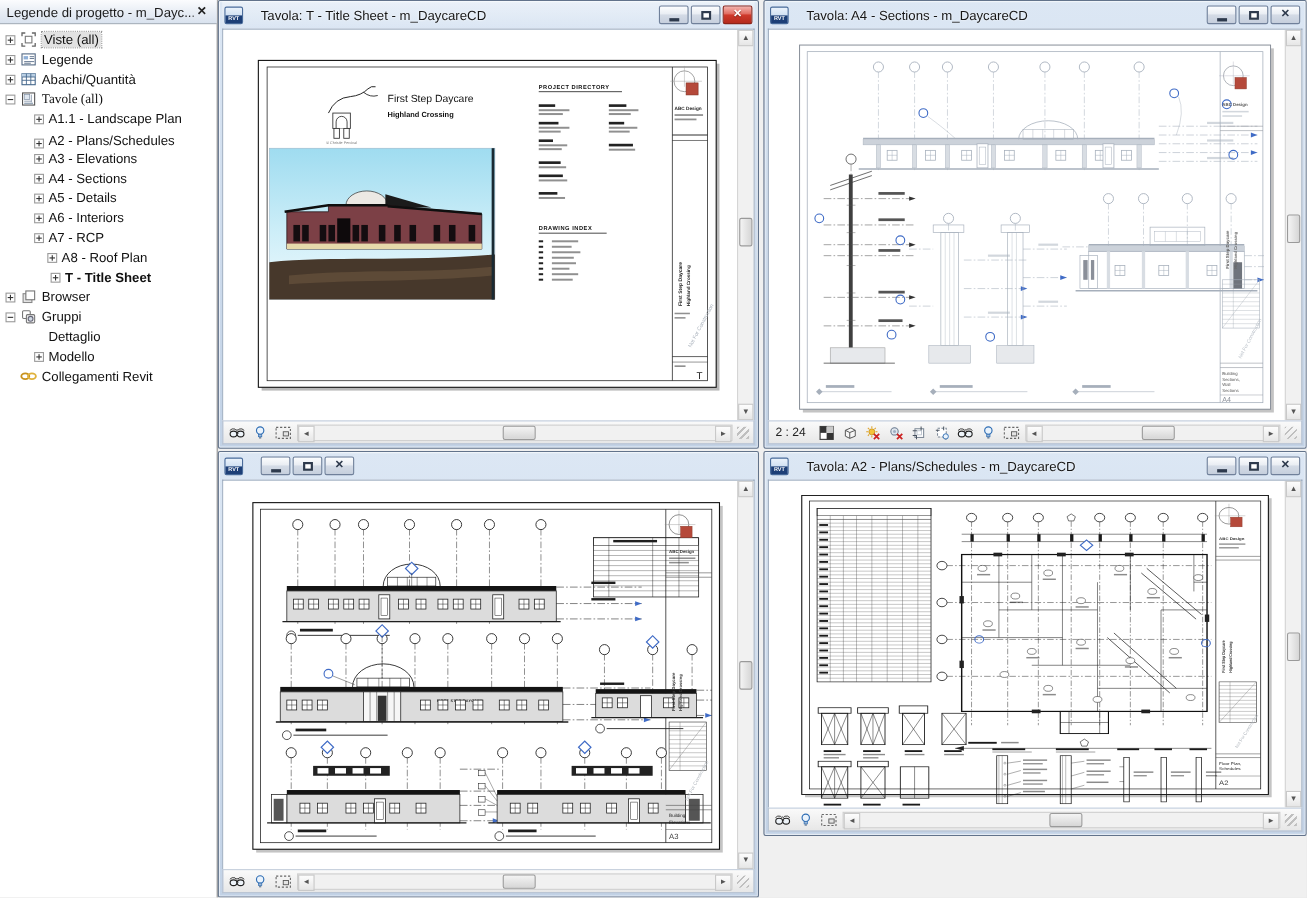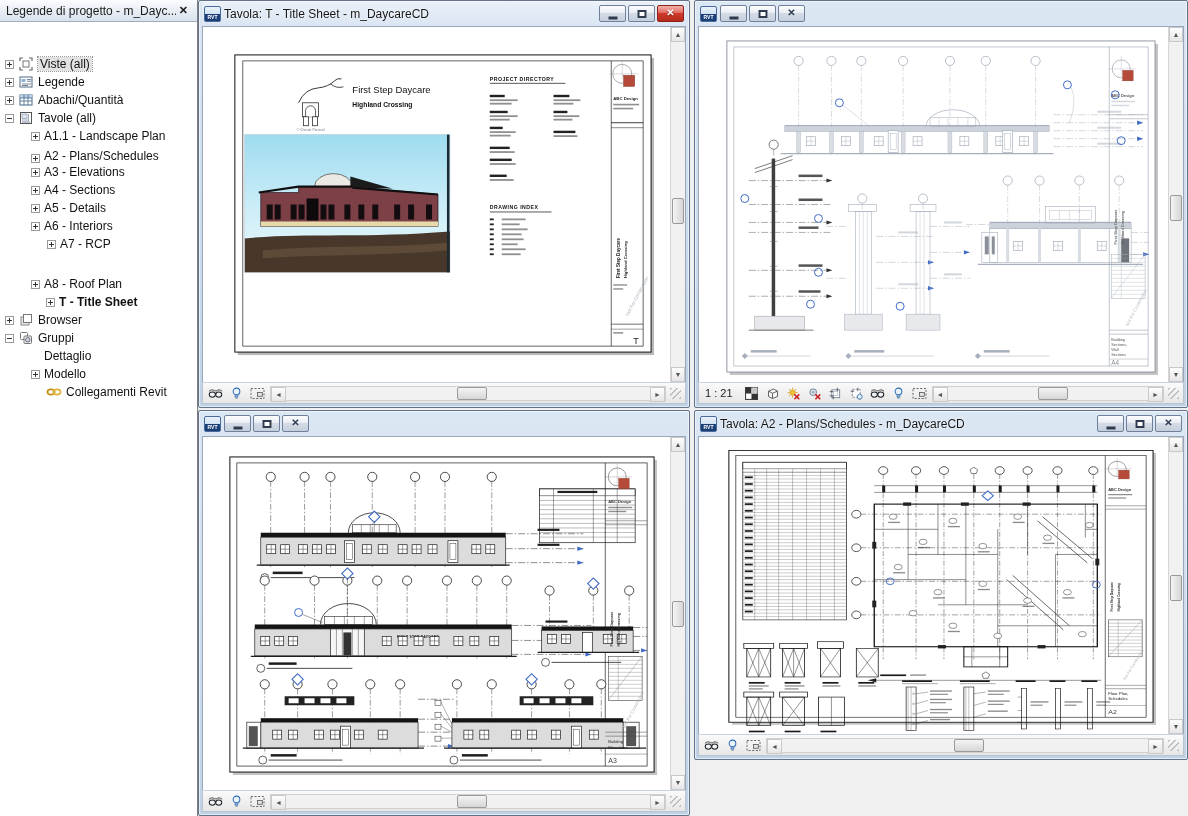--- a/index.html
+++ b/index.html
@@ -17,21 +17,21 @@
 .exp{width:9px;height:9px;flex:0 0 9px;position:relative;background:#fff;border:1px solid #9a9a9a}
 .exp.none{border:none;background:transparent}
 .exp::before{content:"";position:absolute;background:#333;left:1px;right:1px;top:3px;height:1px}
 .exp.none::before{display:none}
 .exp.plus::after{content:"";position:absolute;background:#333;top:1px;bottom:1px;left:3px;width:1px}
 .ticon{width:16px;height:14px;flex:0 0 16px;display:inline-flex}
 .ticon svg{width:100%;height:100%}
 
 #mdi{position:absolute;left:198px;top:0;width:990px;height:816px;background:#f0f0f0}
 .win{position:absolute;display:flex;flex-direction:column;background:linear-gradient(#dce7f4,#c2d2e6);border:1px solid #62738b;border-radius:2px;padding:0 3px 3px;box-shadow:inset 0 0 0 1px rgba(255,255,255,.55)}
-.tbar{height:25px;display:flex;align-items:center;gap:3px;padding:0 2px;font-size:12px;color:#161616}
+.tbar{height:25px;display:flex;align-items:center;gap:16px;padding:0 2px;font-size:12px;color:#161616}
 .win.active .tbar{background:linear-gradient(180deg,rgba(255,255,255,.4),rgba(255,255,255,0))}
 .rvt{width:17px;height:16px;background:linear-gradient(#eaf2fb,#b9d0ea);border:1px solid #4a6c9b;border-radius:2px;display:flex;align-items:flex-end;justify-content:center;flex:0 0 17px}
 .rvt i{font-style:normal;font-weight:bold;font-size:5px;line-height:7px;color:#fff;background:#1d3f77;width:100%;text-align:center}
 .ttext{flex:1;white-space:nowrap;overflow:hidden;text-shadow:0 0 2px #fff}
 .wbtns{display:flex;gap:2px}
 .wb{width:27px;height:17px;border:1px solid #70809a;border-radius:2px;background:linear-gradient(#fcfdfe,#e9edf3 45%,#d4dbe6 50%,#c6cfdd);position:relative}
 .wb i{position:absolute;left:50%;top:50%;transform:translate(-50%,-50%)}
 .wb.min i{width:9px;height:3px;background:#2e3a4d;margin-top:4px}
 .wb.max i{width:9px;height:8px;border:2px solid #2e3a4d;background:#fff}
 .wb.cls{color:#2e3a4d;font-weight:bold;font-size:10px;line-height:14px;text-align:center}
@@ -103,21 +103,21 @@
 </svg>
 
 <div id="app">
 
   <aside id="sidebar">
     <div class="sb-head">
       <span class="sb-title">Legende di progetto - m_Dayc...</span>
       <span class="sb-close">✕</span>
     </div>
     <div id="tree">
-        <div class="trow sel" style="padding-left: 5px; margin-top: 28px;">
+        <div class="trow sel" style="padding-left: 5px;">
           <span class="exp plus"></span>
           <span class="ticon">
             <svg viewBox="0 0 14 14">
               <path d="M1 4 V1 H4 M10 1 H13 V4 M13 10 V13 H10 M4 13 H1 V10" stroke="#666" fill="none" stroke-width="1.2"></path>
               <rect x="4" y="4" width="6" height="6" fill="#fff" stroke="#777"></rect>
             </svg>
           </span>
           <span class="tlabel">Viste (all)</span>
         </div>
         <div class="trow" style="padding-left: 5px;">
@@ -135,21 +135,21 @@
           <span class="exp plus"></span>
           <span class="ticon">
             <svg viewBox="0 0 14 14">
               <rect x="1" y="2" width="12" height="10" fill="#fff" stroke="#46688c"></rect>
               <rect x="1" y="2" width="12" height="3" fill="#b9cfe4"></rect>
               <path d="M1 5 h12 M1 8 h12 M5 2 v10 M9 2 v10" stroke="#46688c" stroke-width="0.8" fill="none"></path>
             </svg>
           </span>
           <span class="tlabel">Abachi/Quantità</span>
         </div>
-        <div class="trow" style="padding-left: 5px;">
+        <div class="trow" style="padding-left: 5px; font-family: Liberation Serif, serif;">
           <span class="exp minus"></span>
           <span class="ticon">
             <svg viewBox="0 0 14 14">
               <rect x="1.5" y="1.5" width="11" height="11" fill="#fff" stroke="#555"></rect>
               <rect x="3" y="3" width="5" height="4.5" fill="#dfe7f0" stroke="#7a8ba0" stroke-width="0.6"></rect>
               <path d="M9.5 3 v7 M3 9 h6.5" stroke="#7a8ba0" stroke-width="0.7"></path>
               <rect x="3" y="10.3" width="8" height="1.4" fill="#9aaabb"></rect>
             </svg>
           </span>
           <span class="tlabel">Tavole (all)</span>
@@ -171,25 +171,25 @@
           <span class="tlabel">A4 - Sections</span>
         </div>
         <div class="trow" style="padding-left: 31px;">
           <span class="exp plus"></span>
           <span class="tlabel">A5 - Details</span>
         </div>
         <div class="trow" style="padding-left: 31px;">
           <span class="exp plus"></span>
           <span class="tlabel">A6 - Interiors</span>
         </div>
-        <div class="trow" style="padding-left: 47px;">
+        <div class="trow" style="padding-left: 31px;">
           <span class="exp plus"></span>
           <span class="tlabel">A7 - RCP</span>
         </div>
-        <div class="trow" style="padding-left: 31px; margin-top: 22px;">
+        <div class="trow" style="padding-left: 43px;">
           <span class="exp plus"></span>
           <span class="tlabel">A8 - Roof Plan</span>
         </div>
         <div class="trow bold" style="padding-left: 46px;">
           <span class="exp plus"></span>
           <span class="tlabel">T - Title Sheet</span>
         </div>
         <div class="trow" style="padding-left: 5px;">
           <span class="exp plus"></span>
           <span class="ticon">
@@ -212,21 +212,21 @@
           <span class="tlabel">Gruppi</span>
         </div>
         <div class="trow" style="padding-left: 31px;">
           <span class="exp none"></span>
           <span class="tlabel">Dettaglio</span>
         </div>
         <div class="trow" style="padding-left: 31px;">
           <span class="exp plus"></span>
           <span class="tlabel">Modello</span>
         </div>
-        <div class="trow" style="padding-left: 5px; margin-left: 28px;">
+        <div class="trow" style="padding-left: 5px;">
           <span class="exp none"></span>
           <span class="ticon">
             <svg viewBox="0 0 16 10">
               <ellipse cx="5" cy="5" rx="3.6" ry="2.6" fill="none" stroke="#c8921e" stroke-width="1.7"></ellipse>
               <ellipse cx="11" cy="5" rx="3.6" ry="2.6" fill="none" stroke="#e0b23c" stroke-width="1.7"></ellipse>
             </svg>
           </span>
           <span class="tlabel">Collegamenti Revit</span>
         </div>
       </div>
@@ -403,20 +403,21 @@
         </div>
         <span class="grip"></span>
       </footer>
     </section>
 
     <section class="win" style="left:496px;top:0;width:494px;height:408px">
       <header class="tbar">
         <span class="rvt">
             <i>RVT</i>
           </span>
+        <span class="ttext">Tavola: A4 - Sections - m_DaycareCD</span>
         <span class="wbtns">
           <span class="wb min">
               <i></i>
             </span>
           <span class="wb max">
               <i></i>
             </span>
           <span class="wb cls">✕</span>
         </span>
       </header>
@@ -583,21 +584,21 @@
         </div>
         <div class="vsb">
           <span class="sb-arrow">▲</span>
           <span class="vtrack">
               <span class="vthumb" style="top:47%"></span>
             </span>
           <span class="sb-arrow">▼</span>
         </div>
       </div>
       <footer class="sbar">
-        <span class="scale-label">1 : 21</span>
+        <span class="scale-label">2 : 24</span>
         <span class="vicon">
             <svg viewBox="0 0 12 12">
               <rect x="0.5" y="0.5" width="11" height="11" fill="#fff" stroke="#444"></rect>
               <rect x="0.5" y="0.5" width="5.5" height="5.5" fill="#333"></rect>
               <rect x="6" y="6" width="5.5" height="5.5" fill="#333"></rect>
               <rect x="6" y="0.5" width="5.5" height="5.5" fill="#c9c9c9"></rect>
             </svg>
           </span>
         <span class="vicon">
             <svg viewBox="0 0 14 13">

